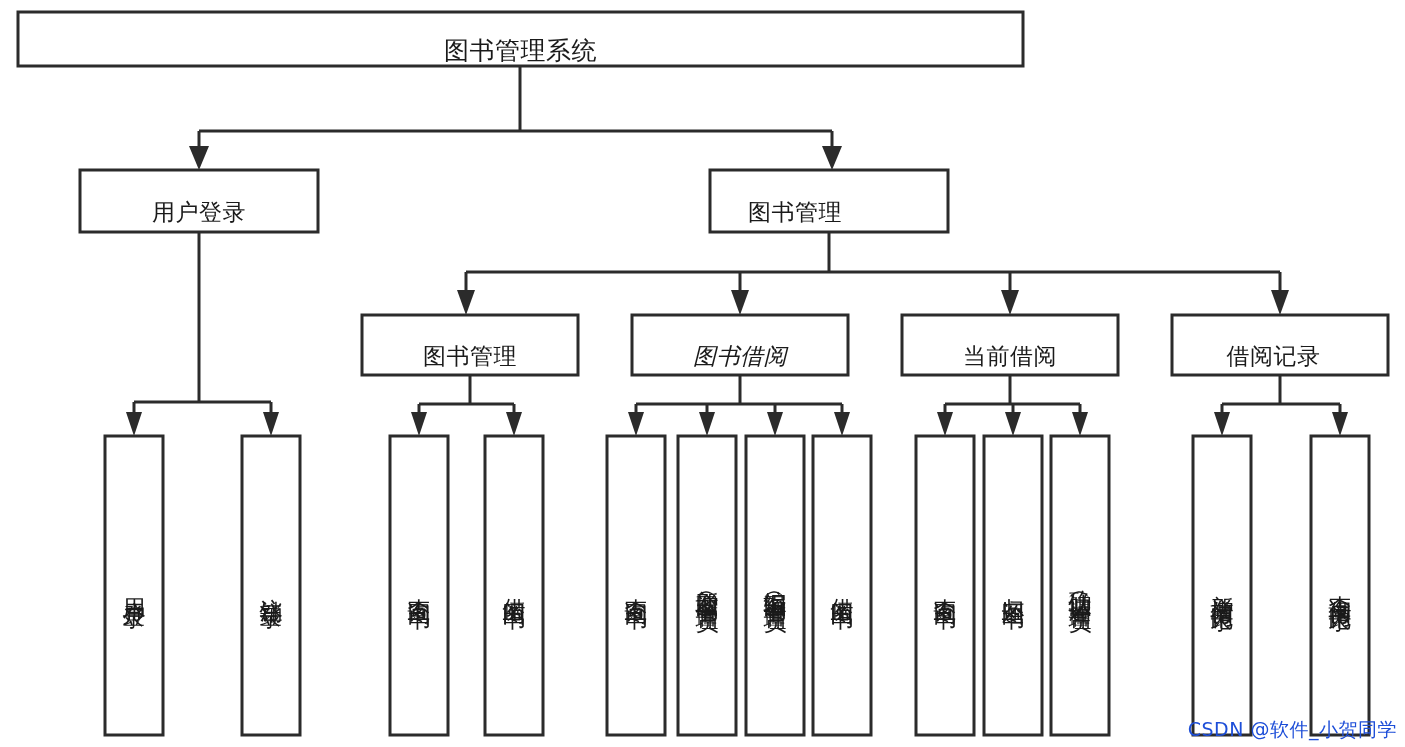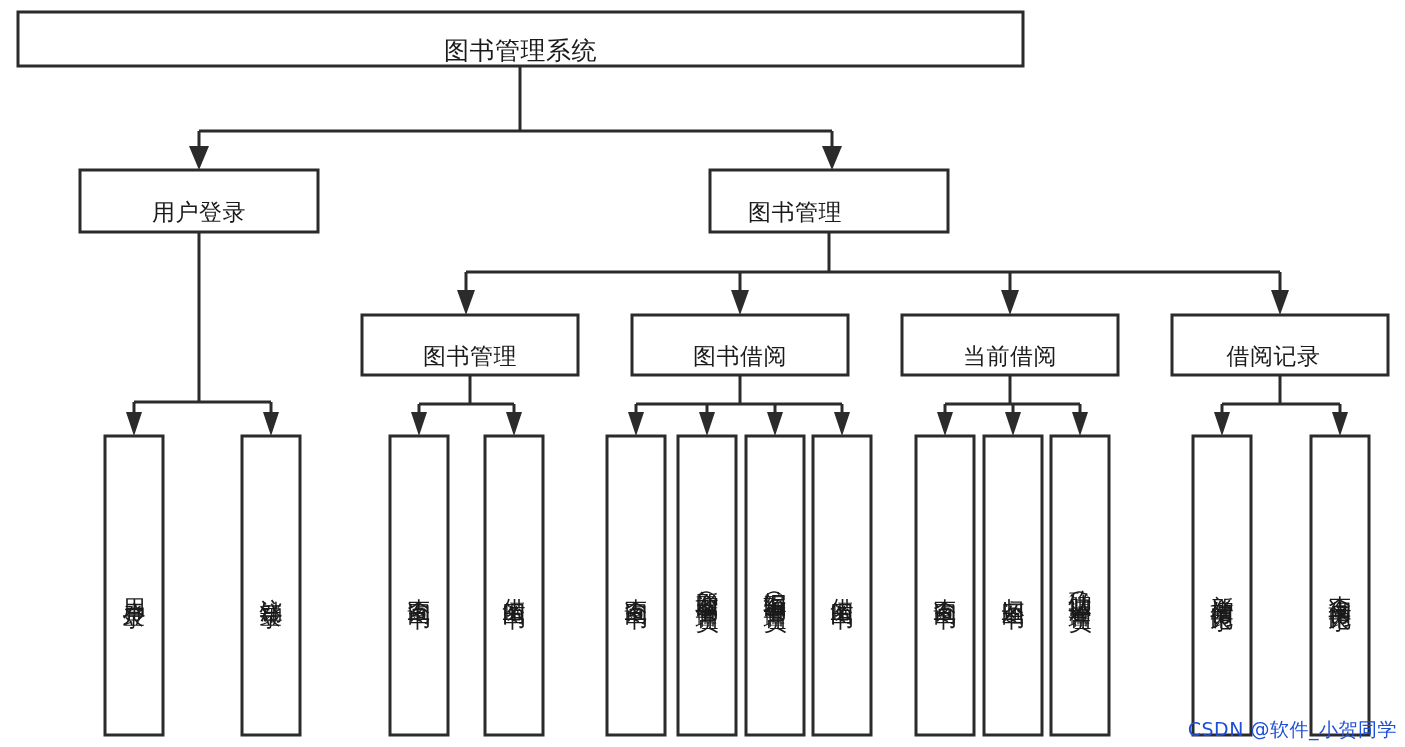--- a/index.html
+++ b/index.html
@@ -148,21 +148,21 @@
     <rect class="node-rect" x="1193" y="436" width="58" height="299"></rect>
     <rect class="node-rect" x="1311" y="436" width="58" height="299"></rect>
   </svg>
 
   <div class="node-label horizontal" style="left:18px;top:12px;width:1005px;height:54px;font-size:25px;">图书管理系统</div>
 
   <div class="node-label horizontal" style="left:80px;top:170px;width:238px;height:62px;">用户登录</div>
   <div class="node-label horizontal" style="left:676px;top:170px;width:238px;height:62px;">图书管理</div>
 
   <div class="node-label horizontal" style="left:362px;top:315px;width:216px;height:60px;">图书管理</div>
-  <div class="node-label horizontal" style="left:632px;top:315px;width:216px;height:60px;">图书借阅</div>
+  <div class="node-label horizontal" style="left:632px;top:315px;width:216px;height:60px;font-style:italic;">图书借阅</div>
   <div class="node-label horizontal" style="left:902px;top:315px;width:216px;height:60px;">当前借阅</div>
   <div class="node-label horizontal" style="left:1172px;top:315px;width:203px;height:60px;">借阅记录</div>
 
   <div class="node-label vertical" style="left:105px;top:436px;width:58px;height:299px;">用户登录</div>
   <div class="node-label vertical" style="left:242px;top:436px;width:58px;height:299px;">注销登录</div>
 
   <div class="node-label vertical" style="left:390px;top:436px;width:58px;height:299px;">查询图书</div>
   <div class="node-label vertical" style="left:485px;top:436px;width:58px;height:299px;">借阅图书</div>
 
   <div class="node-label vertical" style="left:607px;top:436px;width:58px;height:299px;">查询图书</div>

